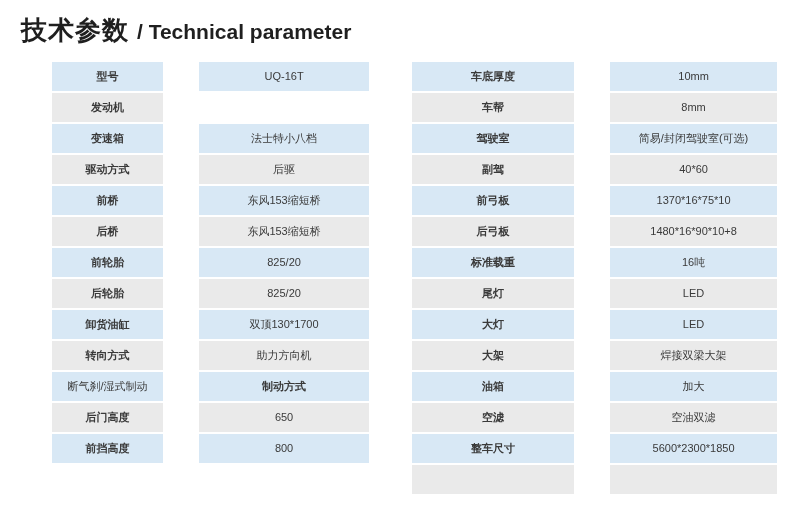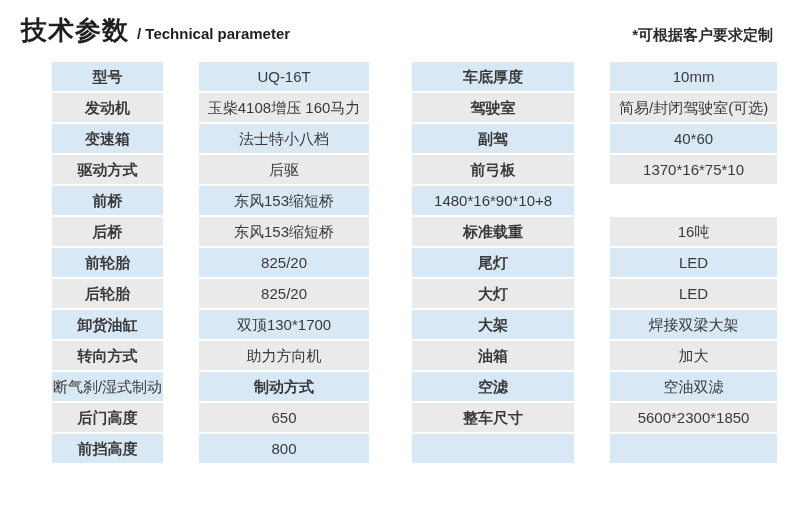--- a/index.html
+++ b/index.html
@@ -26,21 +26,21 @@
     height:48px;
   }
   .title{
     display:flex;
     align-items:baseline;
     gap:8px;
     color:var(--title);
     white-space:nowrap;
   }
   .title-zh{font-size:26px;font-weight:700;letter-spacing:1px;}
-  .title-en{font-size:15px;font-weight:700;}
+  .title-en{font-size:21px;font-weight:700;}
   .note{
     font-size:15px;
     font-weight:600;
     color:#2b2b2b;
     padding-bottom:3px;
     white-space:nowrap;
   }
   .tables{
     display:flex;
     gap:12px;
@@ -57,54 +57,52 @@
     display:grid;
     column-gap:5px;
     height:29px;
   }
   .left .row{grid-template-columns:142px 1fr;}
   .right .row{grid-template-columns:193px 1fr;}
   .cell{
     display:flex;
     align-items:center;
     justify-content:center;
-    font-size:15px;
+    font-size:11px;
     line-height:1;
     white-space:nowrap;
     overflow:hidden;
     margin-left:31px;
   }
   .row:nth-child(odd) .cell{background:var(--row-blue);}
   .row:nth-child(even) .cell{background:var(--row-gray);}
   .cell.label{font-weight:700;}
   .cell.value{font-weight:400;}
 </style>
 </head>
 <body>
 
 <div class="page">
 
   <div class="header">
     <h1 class="title">
       <span class="title-zh">技术参数</span>
       <span class="title-en">/ Technical parameter</span>
     </h1>
-    <div class="note">*可根据客户要求定制</div>
   </div>
 
   <div class="tables">
 
     <div class="spec-table left">
       <div class="row">
           <div class="cell label">型号</div>
           <div class="cell value">UQ-16T</div>
         </div>
       <div class="row">
           <div class="cell label">发动机</div>
-          <div class="cell value">玉柴4108增压 160马力</div>
         </div>
       <div class="row">
           <div class="cell label">变速箱</div>
           <div class="cell value">法士特小八档</div>
         </div>
       <div class="row">
           <div class="cell label">驱动方式</div>
           <div class="cell value">后驱</div>
         </div>
       <div class="row">
@@ -144,32 +142,37 @@
           <div class="cell value">800</div>
         </div>
     </div>
 
     <div class="spec-table right">
       <div class="row">
           <div class="cell label">车底厚度</div>
           <div class="cell value">10mm</div>
         </div>
       <div class="row">
+          <div class="cell label">车帮</div>
+          <div class="cell value">8mm</div>
+        </div>
+      <div class="row">
           <div class="cell label">驾驶室</div>
           <div class="cell value">简易/封闭驾驶室(可选)</div>
         </div>
       <div class="row">
           <div class="cell label">副驾</div>
           <div class="cell value">40*60</div>
         </div>
       <div class="row">
           <div class="cell label">前弓板</div>
           <div class="cell value">1370*16*75*10</div>
         </div>
       <div class="row">
+          <div class="cell label">后弓板</div>
           <div class="cell value">1480*16*90*10+8</div>
         </div>
       <div class="row">
           <div class="cell label">标准载重</div>
           <div class="cell value">16吨</div>
         </div>
       <div class="row">
           <div class="cell label">尾灯</div>
           <div class="cell value">LED</div>
         </div>

